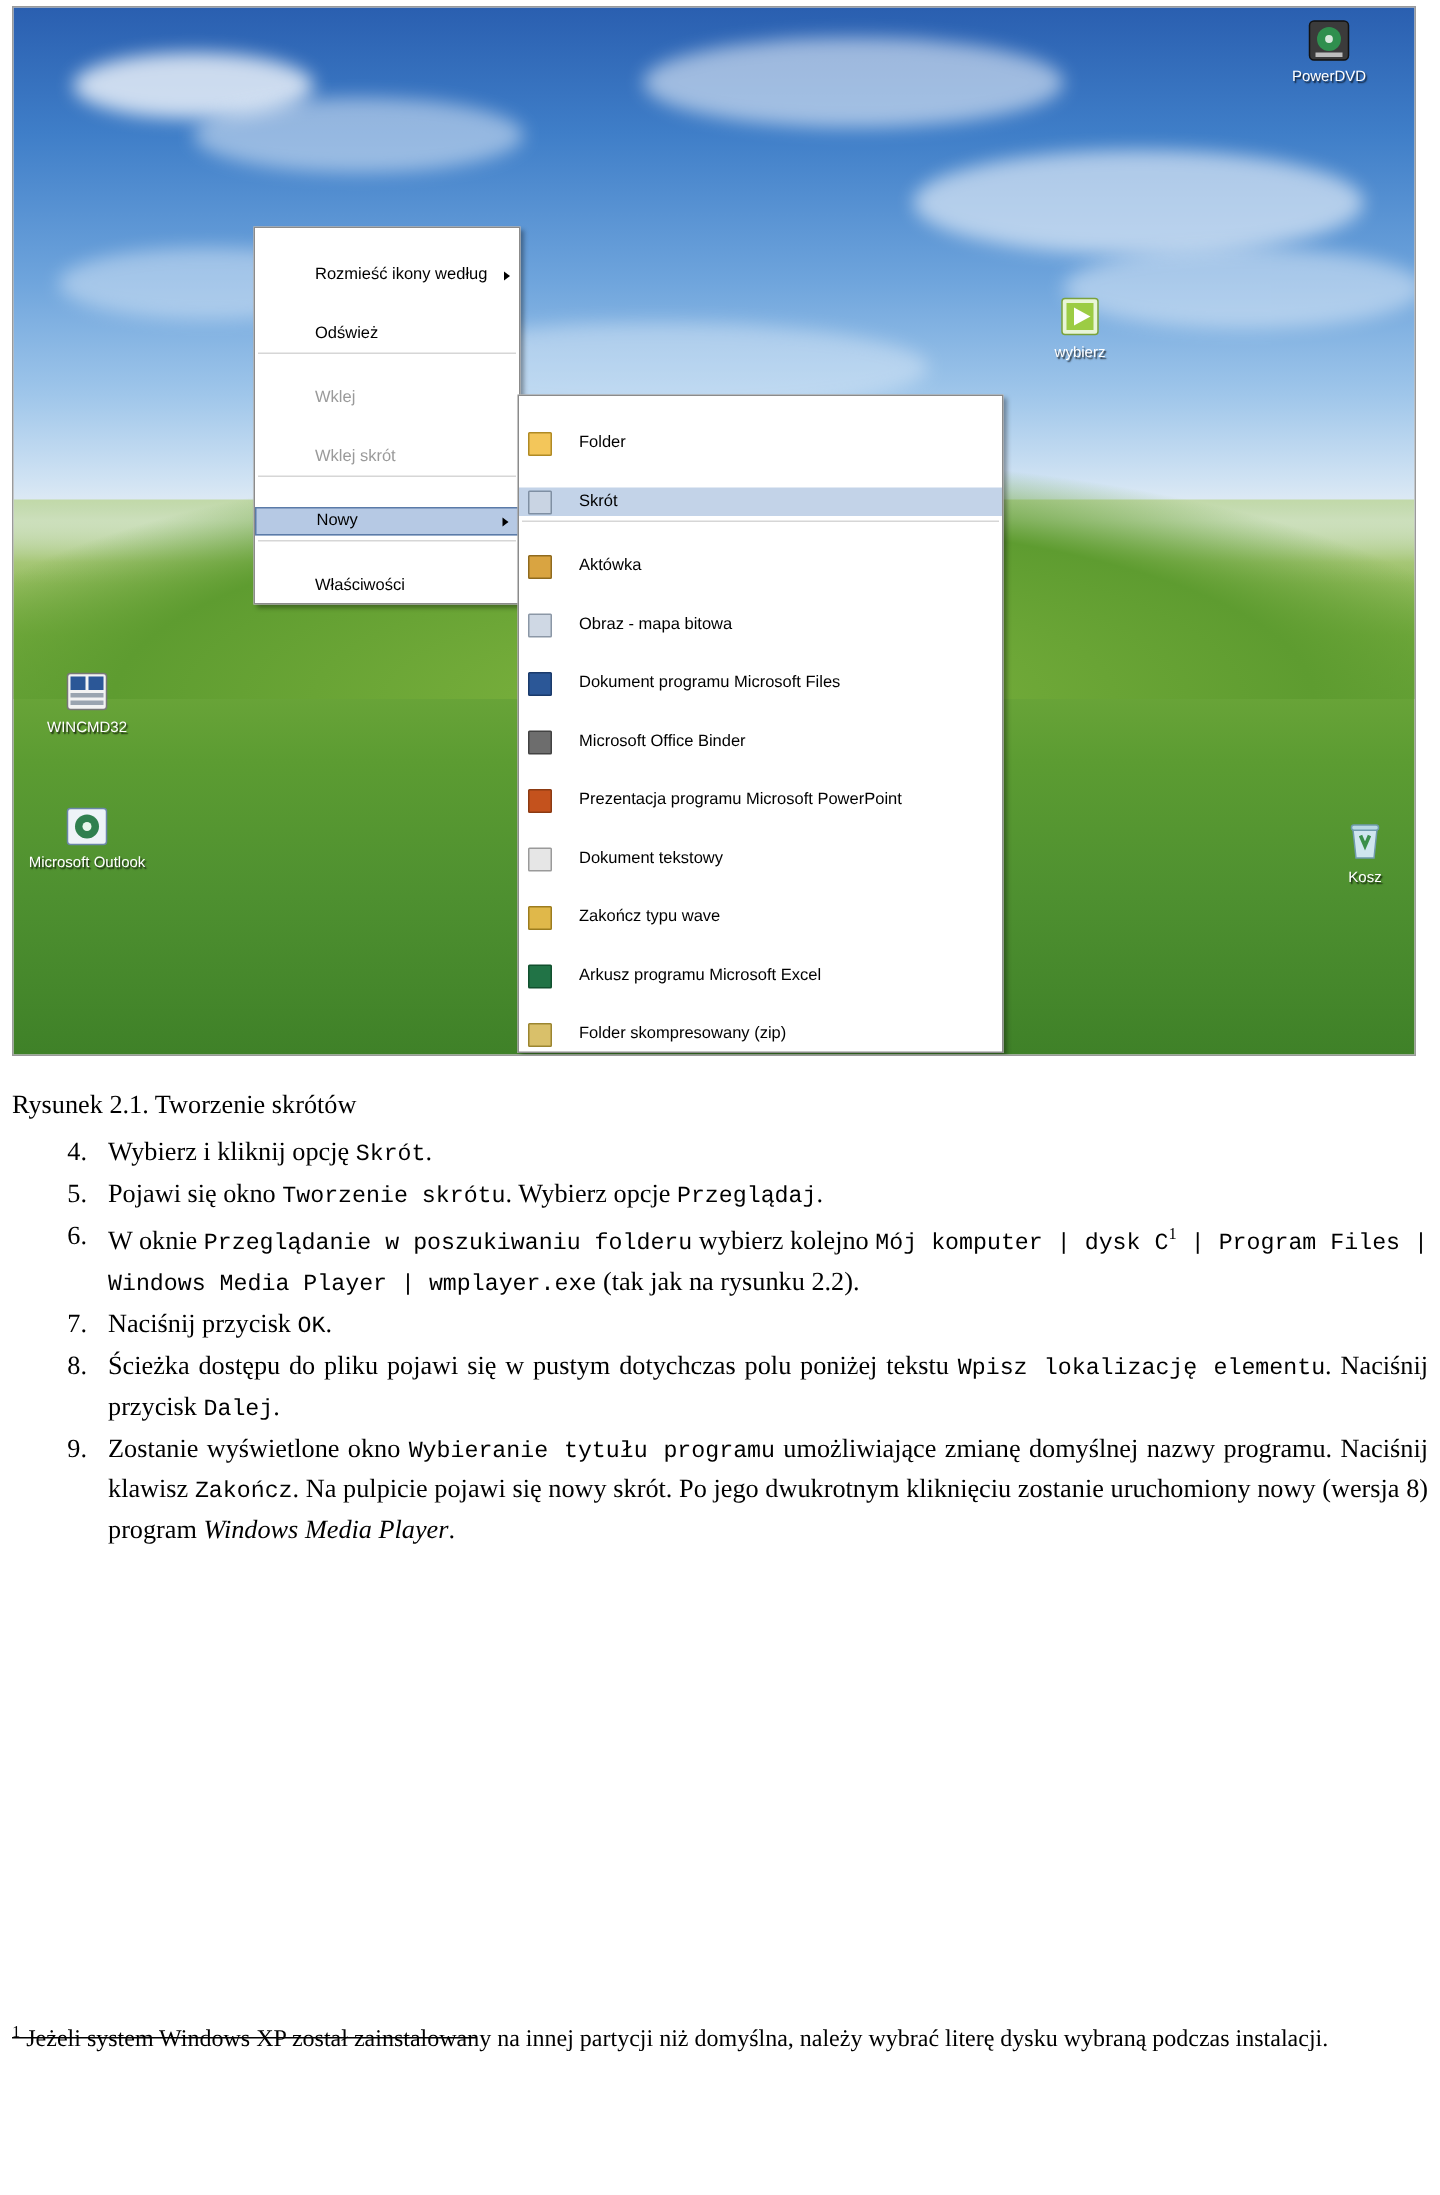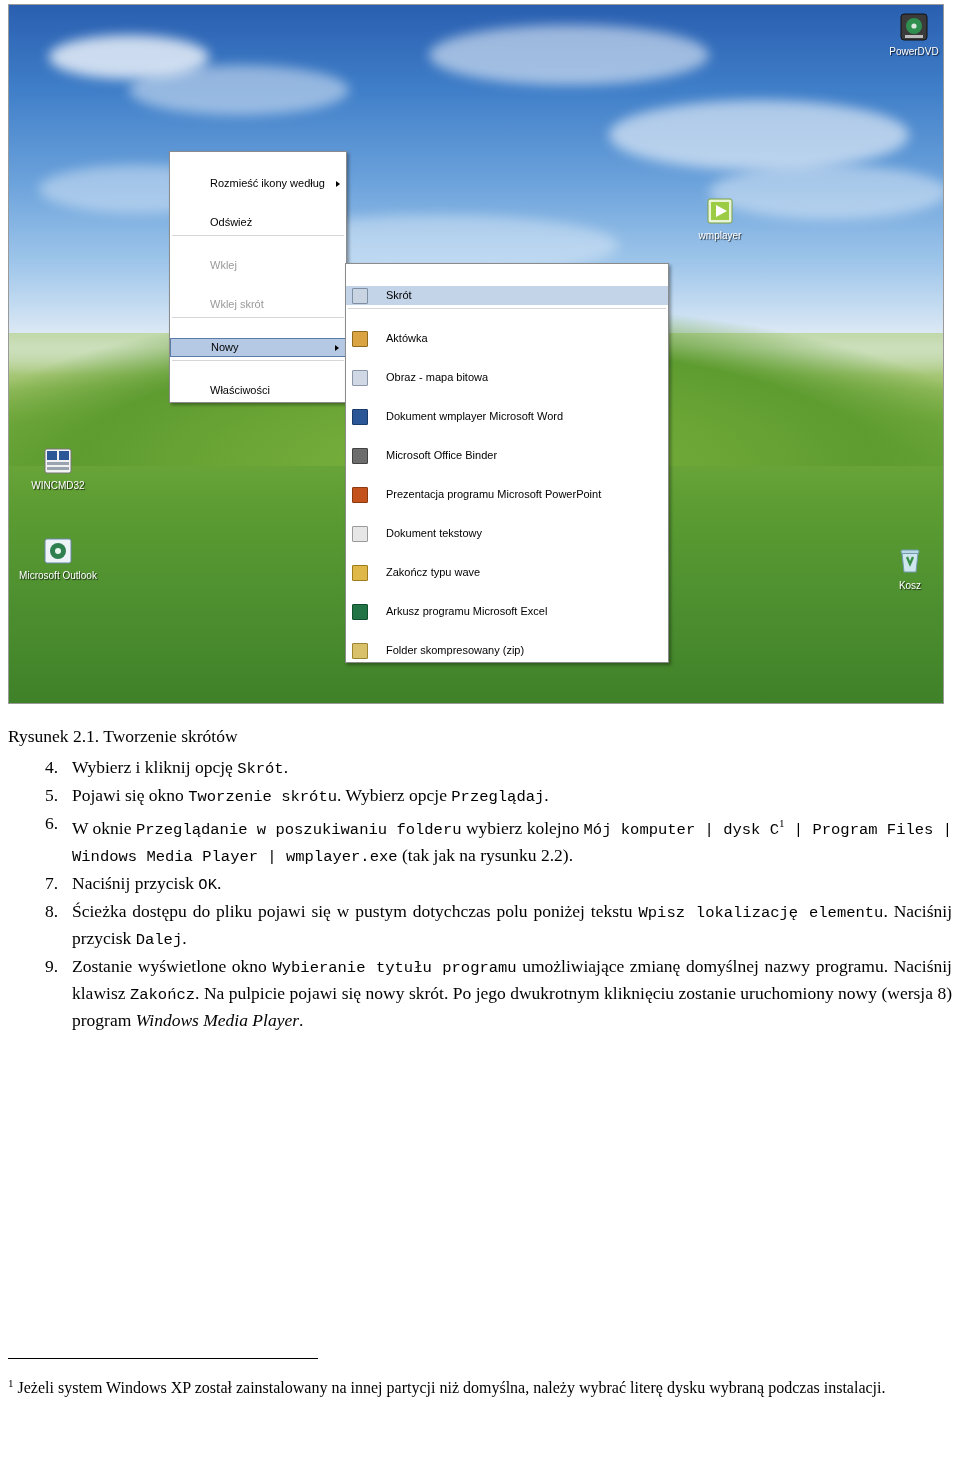--- a/index.html
+++ b/index.html
@@ -180,21 +180,21 @@
     position: absolute;
     left: 8px;
     top: 1358px;
     width: 310px;
     height: 1px;
     background: #000;
   }
   .footnote {
     position: absolute;
     left: 8px;
-    top: 1372px;
+    top: 1344px;
     width: 944px;
     font-size: 16px;
     line-height: 23px;
     text-align: justify;
   }
 </style>
 </head>
 <body>
 
 <div class="screenshot">
@@ -202,41 +202,41 @@
   <div class="cloud" style="left:40px;top:30px;width:160px;height:44px;"></div>
   <div class="cloud" style="left:120px;top:60px;width:220px;height:50px;opacity:.6;"></div>
   <div class="cloud" style="left:420px;top:20px;width:280px;height:60px;opacity:.7;"></div>
   <div class="cloud" style="left:600px;top:95px;width:300px;height:70px;opacity:.75;"></div>
   <div class="cloud" style="left:700px;top:160px;width:240px;height:54px;opacity:.55;"></div>
   <div class="cloud" style="left:30px;top:160px;width:200px;height:48px;opacity:.5;"></div>
   <div class="cloud" style="left:250px;top:210px;width:360px;height:60px;opacity:.45;"></div>
   <div class="hill2"></div>
   <div class="hill"></div>
 
-  <div class="desk-icon" style="left:862px;top:6px;">
+  <div class="desk-icon" style="left:834px;top:6px;">
     <div class="glyph">
       <svg width="32" height="32" viewBox="0 0 32 32">
         <rect x="3" y="3" width="26" height="26" rx="3" fill="#3b3b3b" stroke="#111"></rect>
         <circle cx="16" cy="15" r="8" fill="#2f8f4e"></circle>
         <circle cx="16" cy="15" r="2.6" fill="#d8e8dd"></circle>
         <rect x="7" y="24" width="18" height="3" fill="#bdbdbd"></rect>
       </svg>
     </div>
     <span>PowerDVD</span>
   </div>
 
   <div class="desk-icon" style="left:668px;top:190px;">
     <div class="glyph">
       <svg width="32" height="32" viewBox="0 0 32 32">
         <rect x="4" y="4" width="24" height="24" rx="2" fill="#e8f5d8" stroke="#7aa23c"></rect>
         <polygon points="7,7 25,7 25,25 7,25" fill="#9ccc44"></polygon>
         <polygon points="12,10 23,16 12,22" fill="#ffffff"></polygon>
       </svg>
     </div>
-    <span>wmplayer</span>
+    <span>wybierz</span>
   </div>
 
   <div class="desk-icon" style="left:6px;top:440px;">
     <div class="glyph">
       <svg width="32" height="32" viewBox="0 0 32 32">
         <rect x="3" y="4" width="26" height="24" rx="2" fill="#f3f3f3" stroke="#777"></rect>
         <rect x="5" y="6" width="10" height="9" fill="#2b5797"></rect>
         <rect x="17" y="6" width="10" height="9" fill="#2b5797"></rect>
         <rect x="5" y="17" width="22" height="3" fill="#9aa4b0"></rect>
         <rect x="5" y="22" width="22" height="3" fill="#9aa4b0"></rect>
@@ -287,36 +287,40 @@
       <span>Nowy</span>
       <span class="arrow"></span>
     </div>
     <div class="divider"></div>
     <div class="row">
       <span>Właściwości</span>
     </div>
   </div>
 
   <div class="ctxmenu" id="menu2">
+    <div class="row">
+      <span class="ico" style="background:#f3c65a;border:1px solid #b08a24;"></span>
+      <span>Folder</span>
+    </div>
     <div class="row highlight">
       <span class="ico" style="background:#c9d4e3;border:1px solid #7f8fa3;"></span>
       <span>Skrót</span>
     </div>
     <div class="divider"></div>
     <div class="row">
       <span class="ico" style="background:#d9a441;border:1px solid #8f6a1e;"></span>
       <span>Aktówka</span>
     </div>
     <div class="row">
       <span class="ico" style="background:#cfd8e4;border:1px solid #8b97a6;"></span>
       <span>Obraz - mapa bitowa</span>
     </div>
     <div class="row">
       <span class="ico" style="background:#2b5797;border:1px solid #1a3a6b;"></span>
-      <span>Dokument wmplayer Microsoft Word</span>
+      <span>Dokument programu Microsoft Files</span>
     </div>
     <div class="row">
       <span class="ico" style="background:#6d6d6d;border:1px solid #424242;"></span>
       <span>Microsoft Office Binder</span>
     </div>
     <div class="row">
       <span class="ico" style="background:#c4521d;border:1px solid #8c3a12;"></span>
       <span>Prezentacja programu Microsoft PowerPoint</span>
     </div>
     <div class="row">

